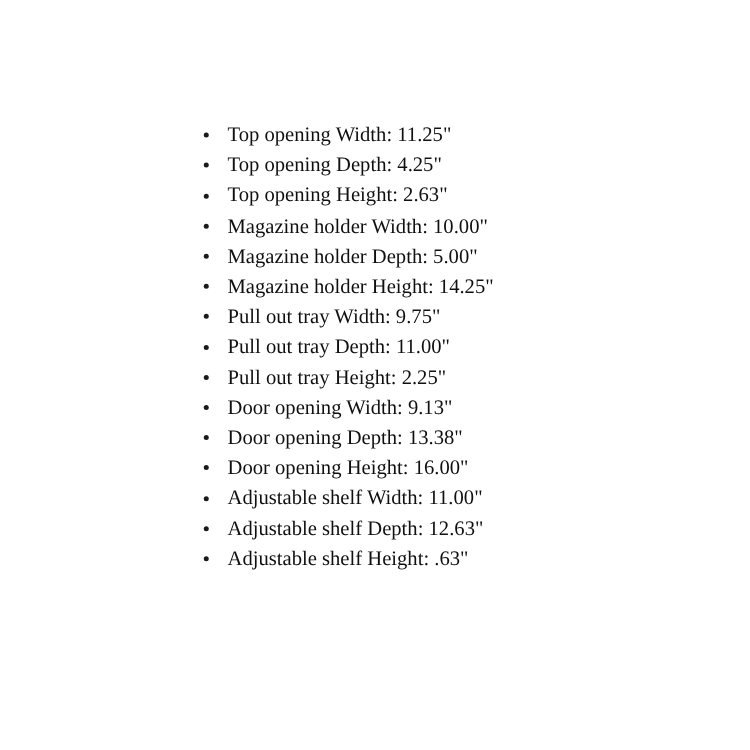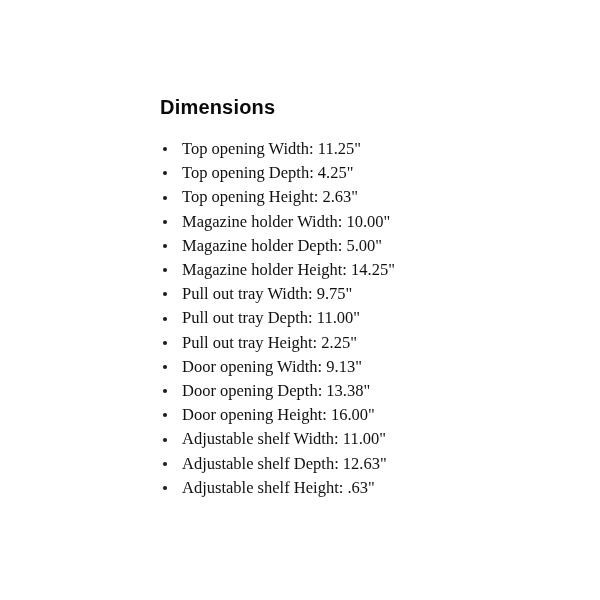--- a/index.html
+++ b/index.html
@@ -58,21 +58,20 @@
     background: #1a1a1a;
     border-radius: 50%;
     display: inline-block;
   }
 </style>
 </head>
 <body>
 
 <div class="page">
   <div class="content">
-    <h2 class="section-title">Dimensions</h2>
     <ul class="dim-list">
         <li><span class="bullet"></span><span>Top opening Width: 11.25"</span></li>
         <li><span class="bullet"></span><span>Top opening Depth: 4.25"</span></li>
         <li><span class="bullet"></span><span>Top opening Height: 2.63"</span></li>
         <li><span class="bullet"></span><span>Magazine holder Width: 10.00"</span></li>
         <li><span class="bullet"></span><span>Magazine holder Depth: 5.00"</span></li>
         <li><span class="bullet"></span><span>Magazine holder Height: 14.25"</span></li>
         <li><span class="bullet"></span><span>Pull out tray Width: 9.75"</span></li>
         <li><span class="bullet"></span><span>Pull out tray Depth: 11.00"</span></li>
         <li><span class="bullet"></span><span>Pull out tray Height: 2.25"</span></li>

